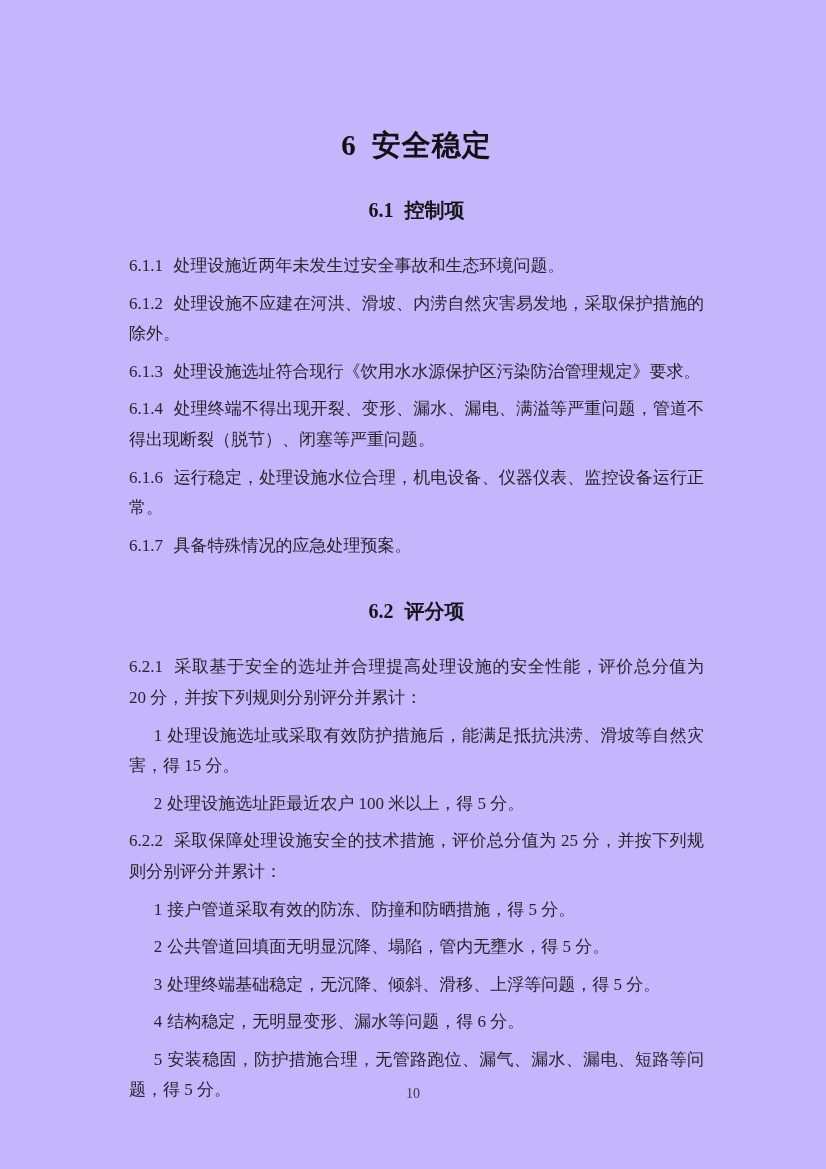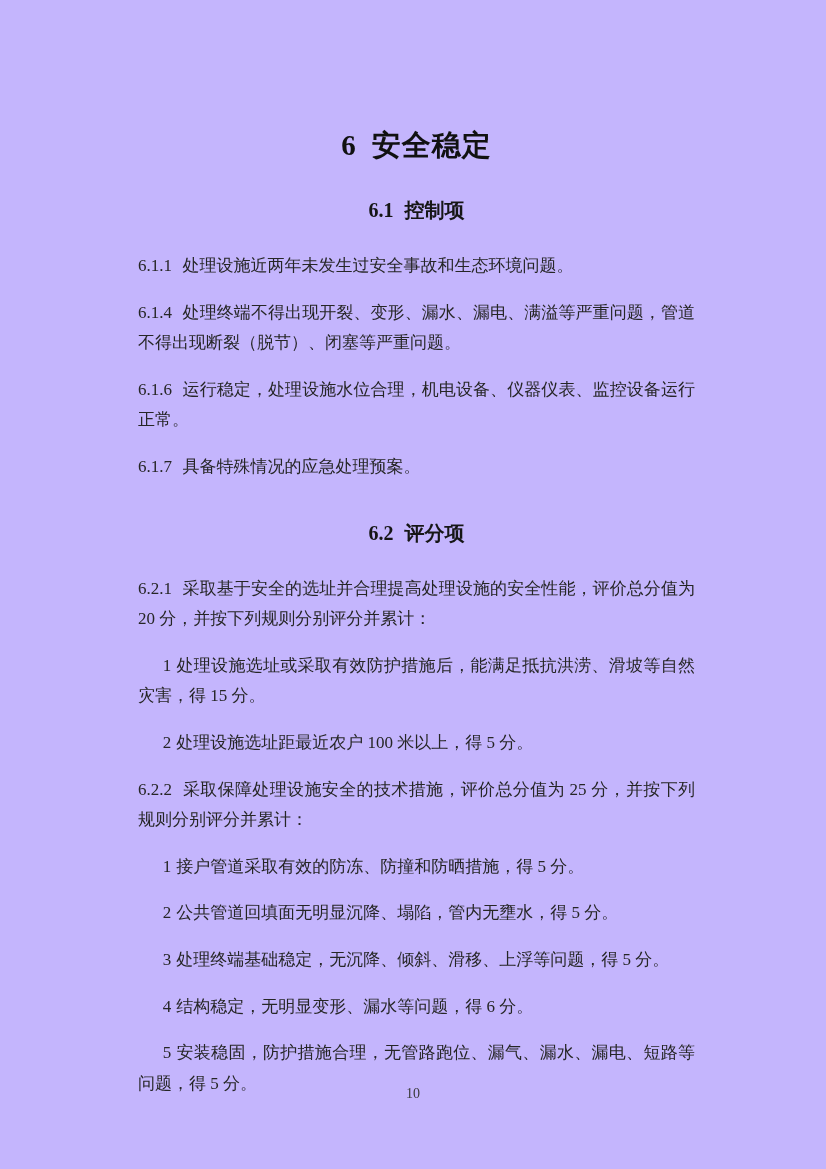--- a/index.html
+++ b/index.html
@@ -43,21 +43,21 @@
     color: #161616;
   }
   .section-heading .num {
     font-family: "Liberation Serif", serif;
     margin-right: 0.55em;
   }
   .section-heading .txt {
     font-family: "Liberation Sans", sans-serif;
   }
   .clause {
-    margin: 16px;
+    margin: 7px;
     font-size: 17px;
     line-height: 30.6px;
     text-align: justify;
     text-justify: inter-character;
     color: #262626;
   }
   .clause .label {
     margin-right: 0.62em;
   }
   .clause.sub {
@@ -82,20 +82,22 @@
 <body>
 
 <div class="page">
 
   <h1 class="doc-title"><span class="num">6</span><span class="txt">安全稳定</span></h1>
 
   <div class="section">
     <h2 class="section-heading"><span class="num">6.1</span><span class="txt">控制项</span></h2>
 
     <p class="clause"><span class="label">6.1.1</span><span class="text">处理设施近两年未发生过安全事故和生态环境问题。</span></p>
+    <p class="clause"><span class="label">6.1.2</span><span class="text">处理设施不应建在河洪、滑坡、内涝自然灾害易发地，采取保护措施的除外。</span></p>
+    <p class="clause"><span class="label">6.1.3</span><span class="text">处理设施选址符合现行《饮用水水源保护区污染防治管理规定》要求。</span></p>
     <p class="clause"><span class="label">6.1.4</span><span class="text">处理终端不得出现开裂、变形、漏水、漏电、满溢等严重问题，管道不得出现断裂（脱节）、闭塞等严重问题。</span></p>
     <p class="clause"><span class="label">6.1.6</span><span class="text">运行稳定，处理设施水位合理，机电设备、仪器仪表、监控设备运行正常。</span></p>
     <p class="clause"><span class="label">6.1.7</span><span class="text">具备特殊情况的应急处理预案。</span></p>
   </div>
 
   <div class="section">
     <h2 class="section-heading"><span class="num">6.2</span><span class="txt">评分项</span></h2>
 
     <p class="clause"><span class="label">6.2.1</span><span class="text">采取基于安全的选址并合理提高处理设施的安全性能，评价总分值为 20 分，并按下列规则分别评分并累计：</span></p>
     <p class="clause sub"><span class="label">1</span><span class="text">处理设施选址或采取有效防护措施后，能满足抵抗洪涝、滑坡等自然灾害，得 15 分。</span></p>

